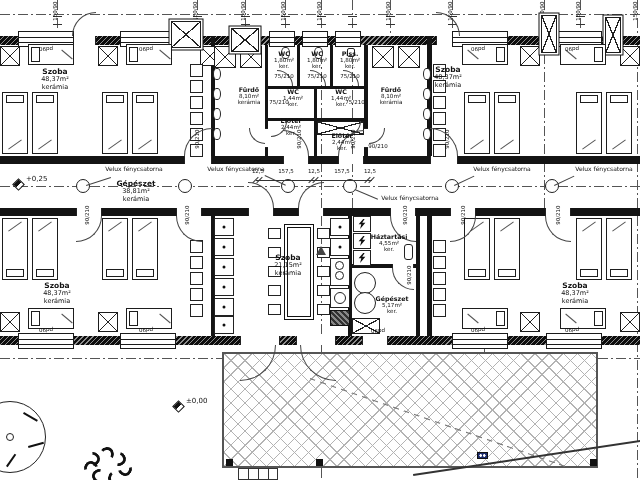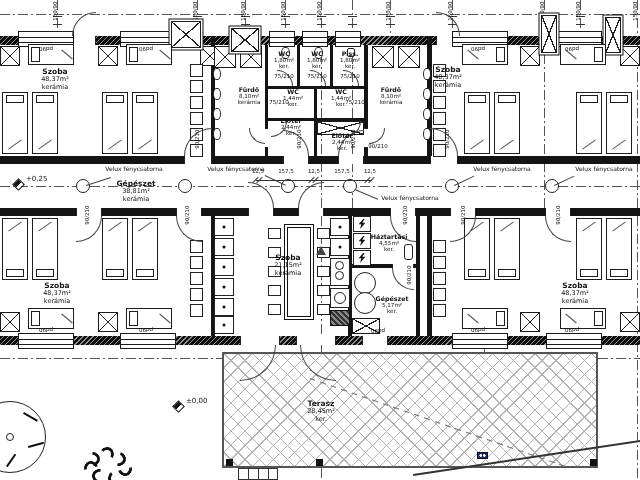--- a/index.html
+++ b/index.html
@@ -481,25 +481,20 @@
     <div class="abs lbl sm" style="left: 356px; top: 233px; width: 66px;">
       <div class="name">Háztartási</div>
       <div class="area">4,55m²</div>
       <div class="floor">ker.</div>
     </div>
     <div class="abs lbl sm" style="left: 359px; top: 295px; width: 66px;">
       <div class="name">Gépészet</div>
       <div class="area">5,17m²</div>
       <div class="floor">ker.</div>
     </div>
-    <div class="abs lbl" style="left: 288px; top: 400px; width: 66px;">
-      <div class="name">Terasz</div>
-      <div class="area">28,45m²</div>
-      <div class="floor">ker.</div>
-    </div>
     <div class="abs lbl tiny" style="left: 273px; top: 73px; width: 22px;">75/210</div>
     <div class="abs lbl tiny" style="left: 306px; top: 73px; width: 22px;">75/210</div>
     <div class="abs lbl tiny" style="left: 339px; top: 73px; width: 22px;">75/210</div>
     <div class="abs lbl tiny" style="left: 268px; top: 99px; width: 22px;">75/210</div>
     <div class="abs lbl tiny" style="left: 344px; top: 99px; width: 22px;">75/210</div>
     <div class="abs lbl tiny rotv" style="left: 186px; top: 136px; width: 22px;">90/210</div>
     <div class="abs lbl tiny rotv" style="left: 288px; top: 136px; width: 22px;">90/210</div>
     <div class="abs lbl tiny rotv" style="left: 342px; top: 136px; width: 22px;">90/210</div>
     <div class="abs lbl tiny rotv" style="left: 436px; top: 136px; width: 22px;">90/210</div>
     <div class="abs lbl tiny rotv" style="left: 76px; top: 212px; width: 22px;">90/210</div>

